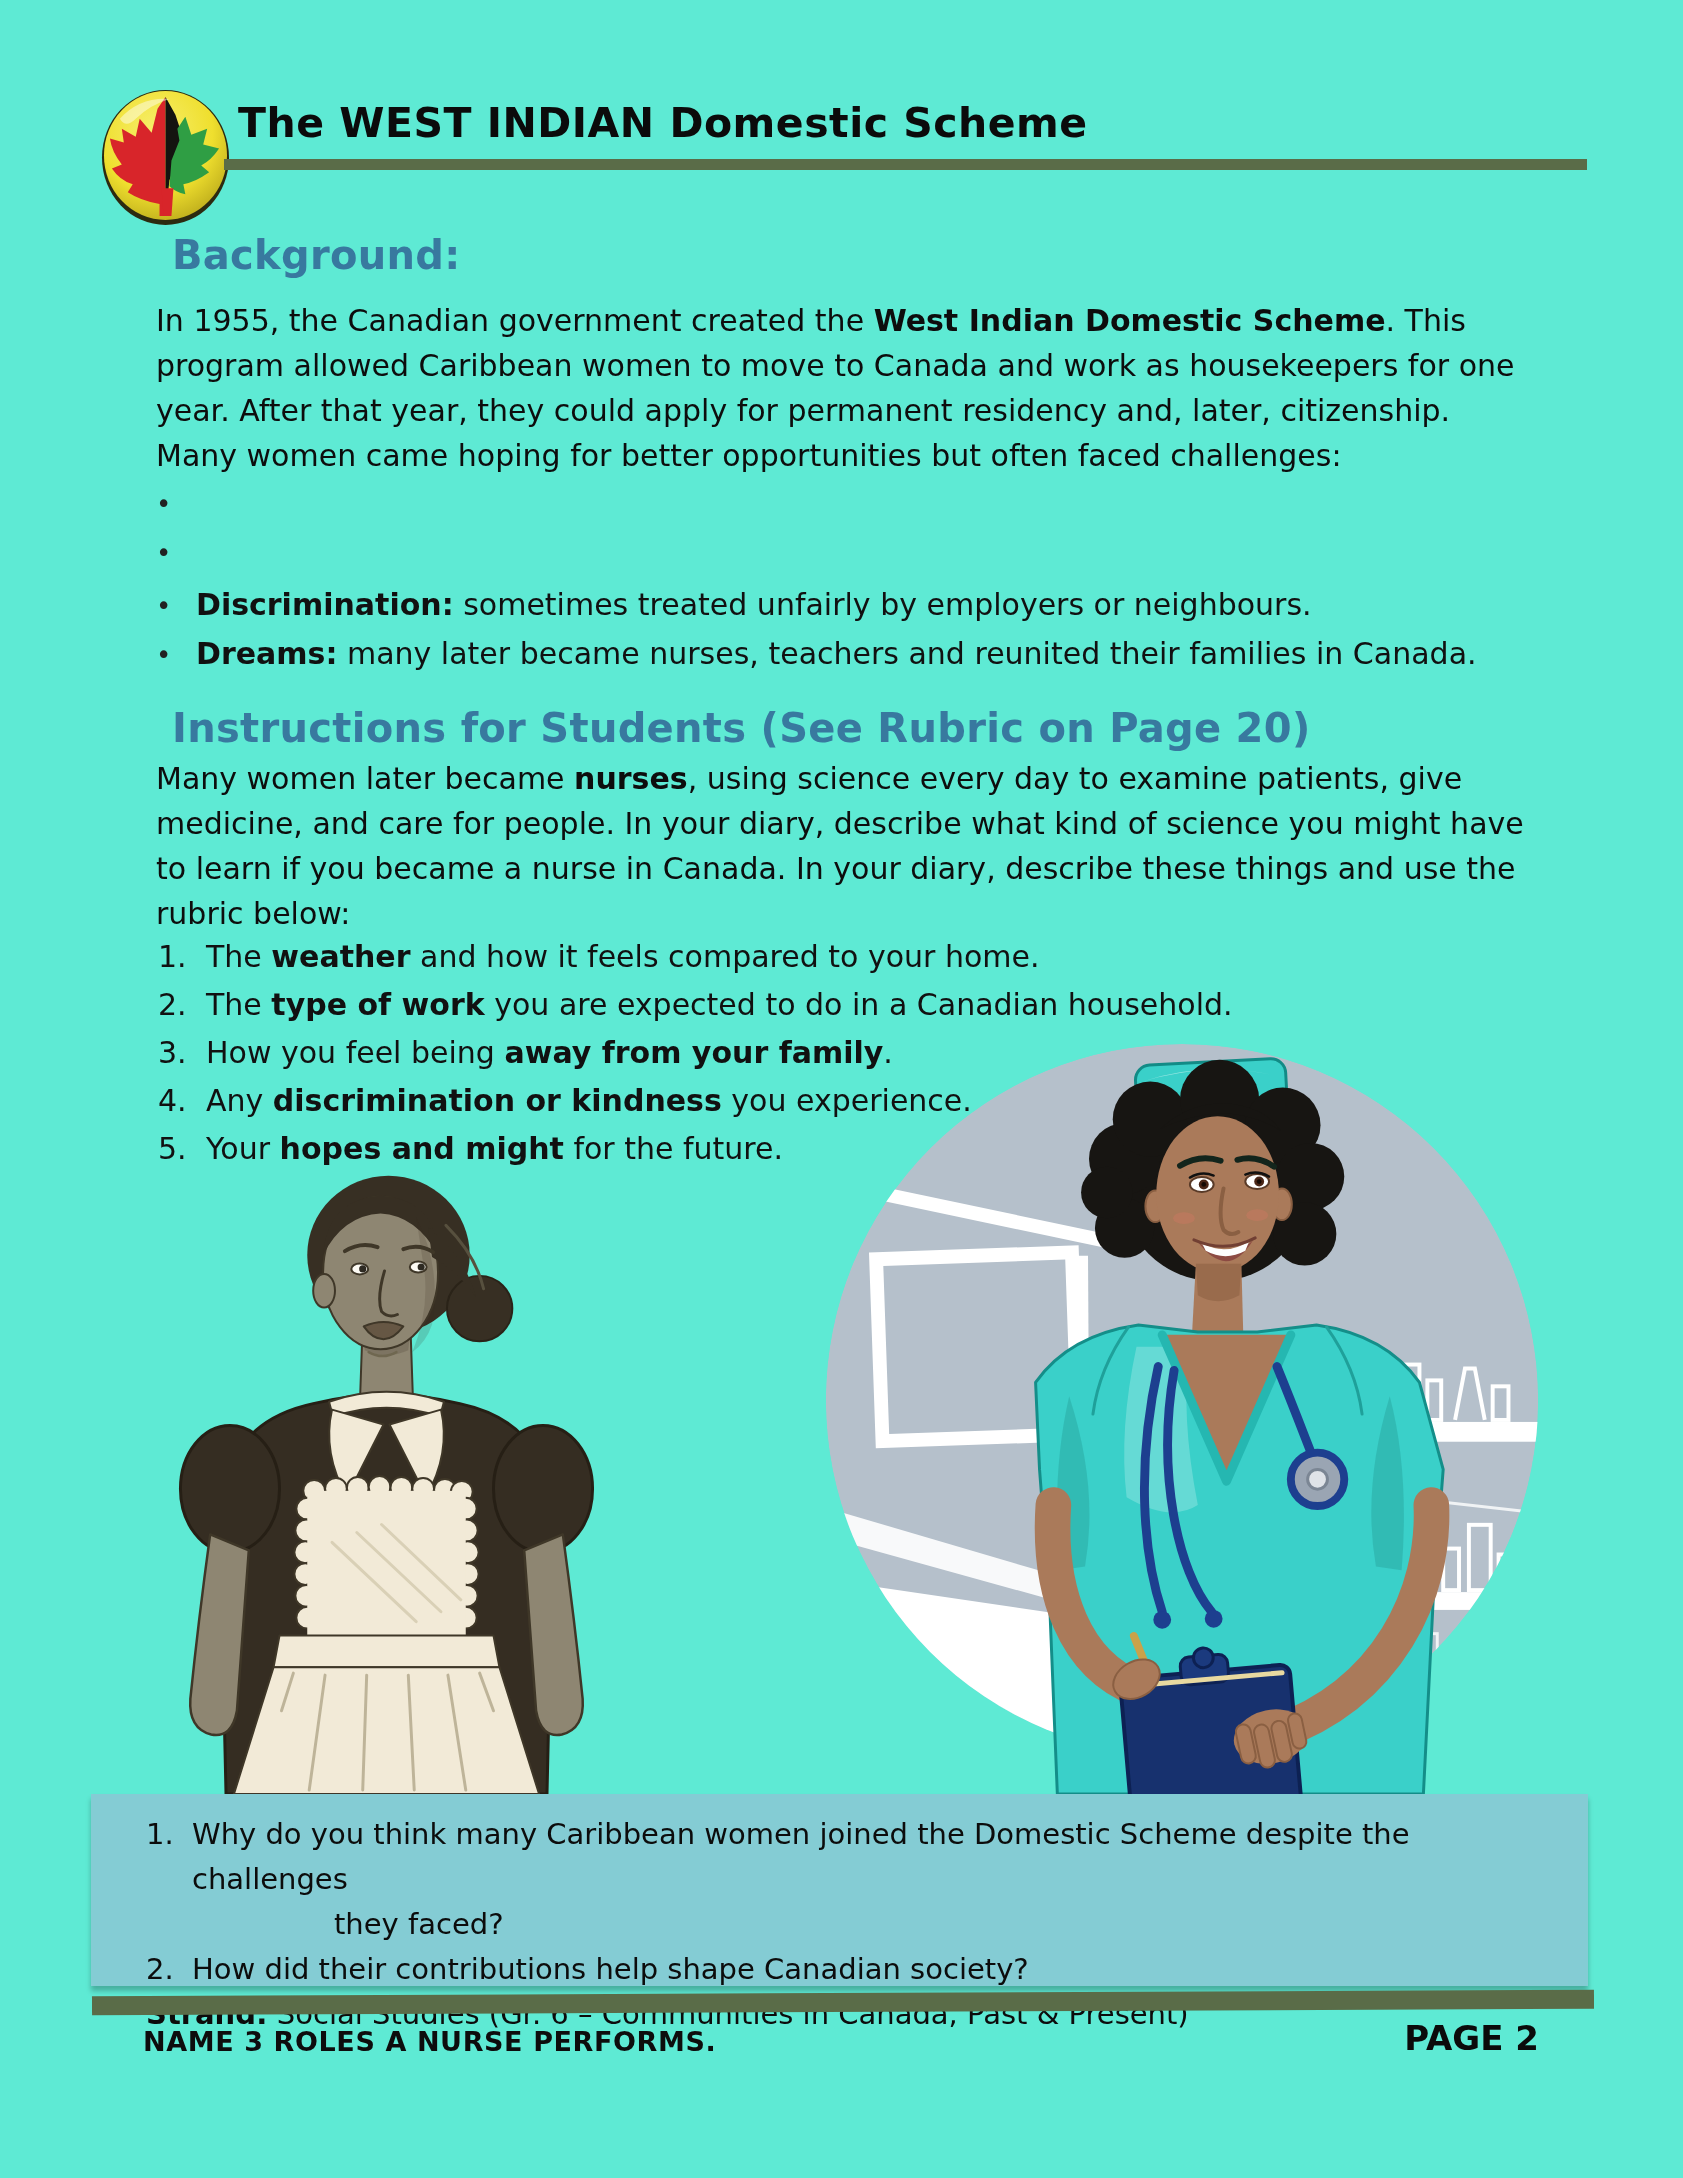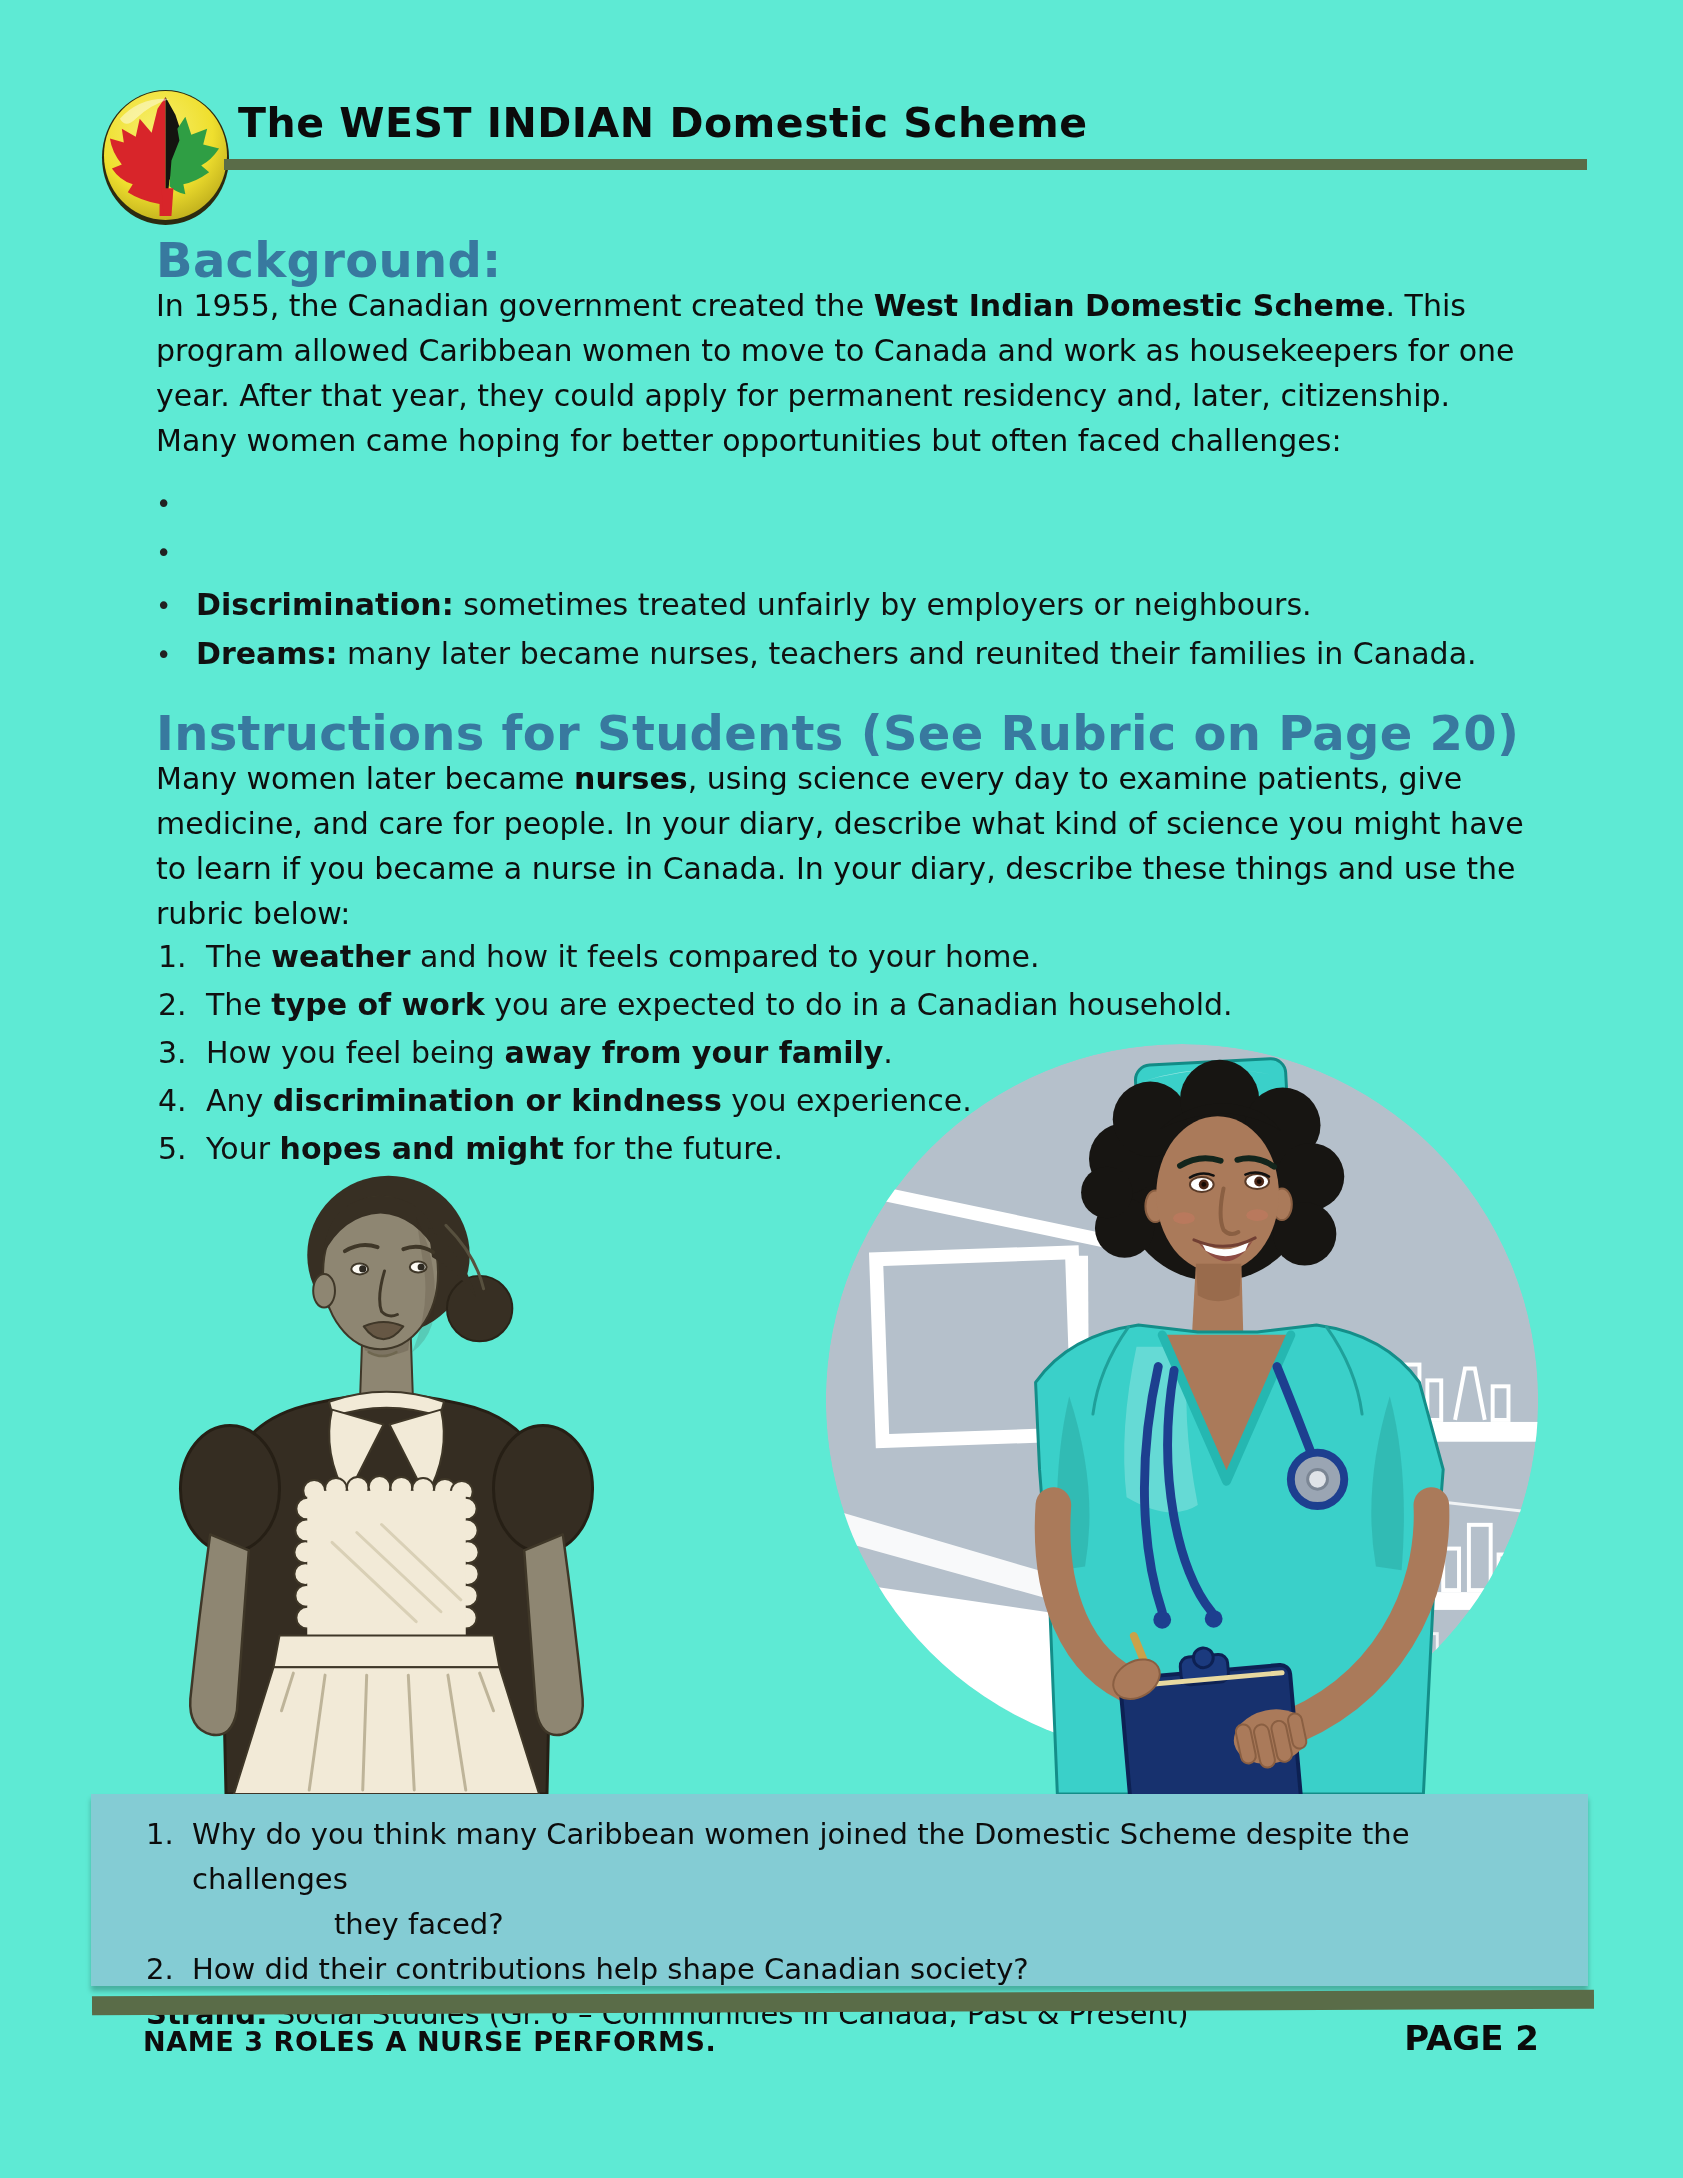--- a/index.html
+++ b/index.html
@@ -7,25 +7,25 @@
     position:relative;width:1683px;height:2178px;background:#5eead4;
     font-family:"DejaVu Sans","Liberation Sans",sans-serif;color:#111111;
     overflow:hidden;margin:0 auto;
   }
   .b{font-weight:bold;}
   
   .logo{position:absolute;left:100px;top:89px;width:131px;height:137px;}
   .doc-title{position:absolute;left:238px;top:99px;font-size:41px;font-weight:bold;letter-spacing:0.5px;color:#0b0b0b;white-space:nowrap;}
   .head-rule{position:absolute;left:224px;top:159px;width:1363px;height:11px;background:#5a6c48;}
   
-  .h2{position:absolute;left:156px;font-size:48px;font-weight:bold;color:#38799f;letter-spacing:0.3px;white-space:nowrap;}
+  .h2{position:absolute;left:172px;font-size:40px;font-weight:bold;color:#38799f;letter-spacing:0.3px;white-space:nowrap;}
   .h2.bg{top:232px;}
   .h2.instr{top:705px;}
   .para{position:absolute;left:156px;width:1382px;font-size:30px;line-height:45px;color:#0d0d0d;}
-  .para.p1{top:283px;}
+  .para.p1{top:298px;}
   .para.p2{top:756px;}
   .blist{position:absolute;left:156px;top:489px;width:1382px;}
   .brow{display:flex;height:49px;align-items:baseline;font-size:30px;}
   .bdot{width:40px;font-size:26px;color:#222;flex:0 0 40px;}
   .olist{position:absolute;left:158px;top:939px;width:1287px;}
   .orow{display:flex;height:48px;align-items:baseline;font-size:30px;}
   .onum{width:48px;flex:0 0 48px;}
   
   .fig-left{position:absolute;left:119px;top:1156px;width:535px;height:638px;}
   .fig-right{position:absolute;left:810px;top:1038px;width:744px;height:756px;}

